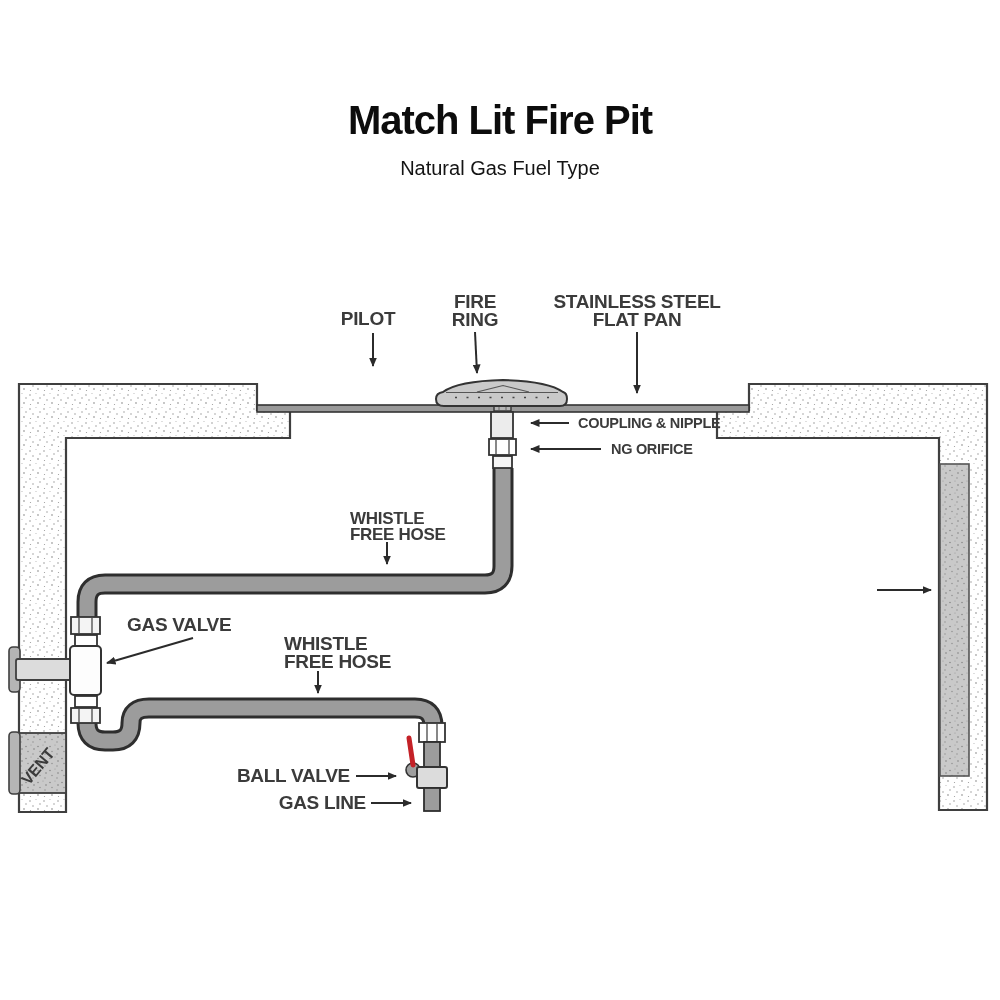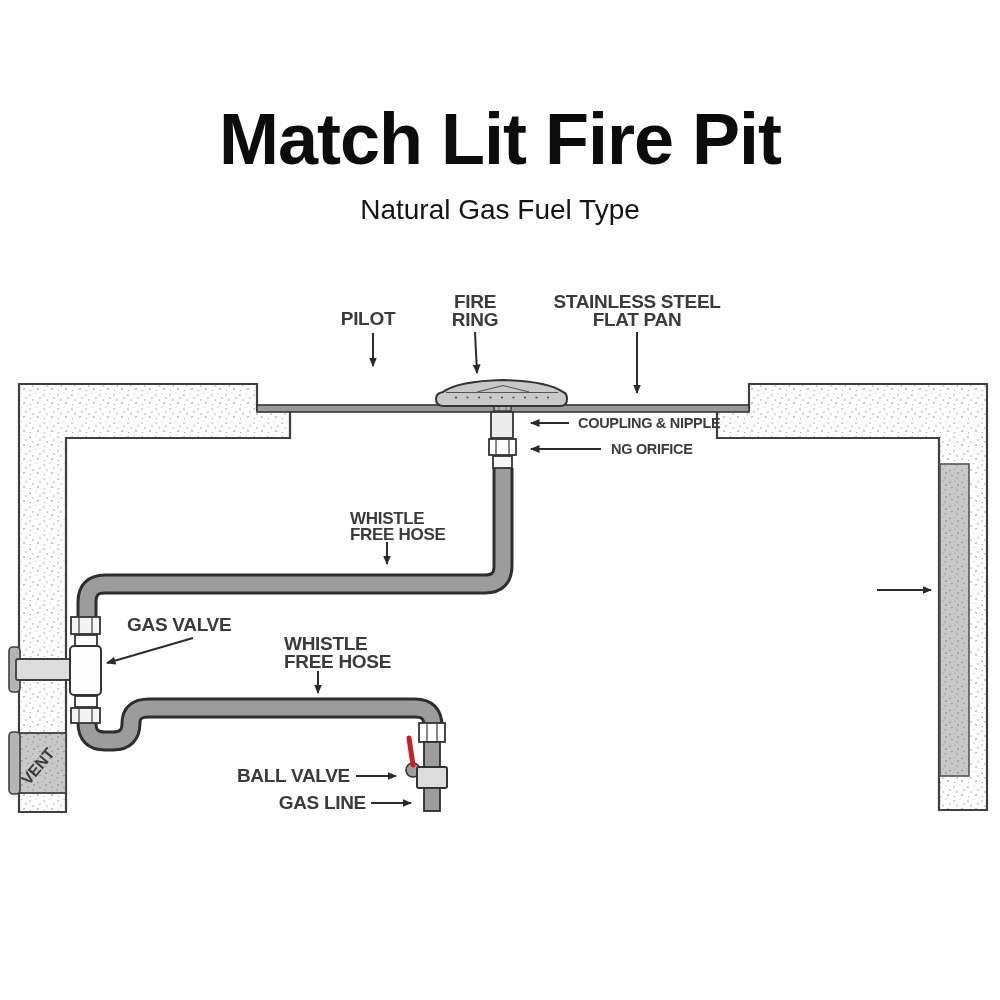--- a/index.html
+++ b/index.html
@@ -1,19 +1,19 @@
 <!DOCTYPE html>
 <html><head>
 <meta charset="utf-8">
 <style>
   html,body{margin:0;padding:0;background:#ffffff;}
   body{width:1000px;height:1000px;position:relative;font-family:"Liberation Sans","DejaVu Sans",sans-serif;overflow:hidden;}
   .header{position:absolute;top:0;left:0;width:1000px;text-align:center;}
-  .title{margin:98px 0 0 0;font-size:72px;font-weight:bold;letter-spacing:-1px;color:#0c0c0c;}
-  .subtitle{margin:14px 0 0 0;font-size:28px;font-weight:400;color:#141414;}
+  .title{margin:98px 0 0 0;font-size:40px;font-weight:bold;letter-spacing:-1px;color:#0c0c0c;}
+  .subtitle{margin:14px 0 0 0;font-size:20px;font-weight:400;color:#141414;}
   svg.diagram{position:absolute;top:0;left:0;}
   text.lbl{font-family:"Liberation Sans","DejaVu Sans",sans-serif;font-weight:bold;fill:#3b3b3b;letter-spacing:-0.3px;}
   .lbl-lg{font-size:19px;}
   .lbl-md{font-size:17px;}
   .lbl-sm{font-size:14.5px;}
 </style>
 </head>
 <body>
 
 <div class="header">

